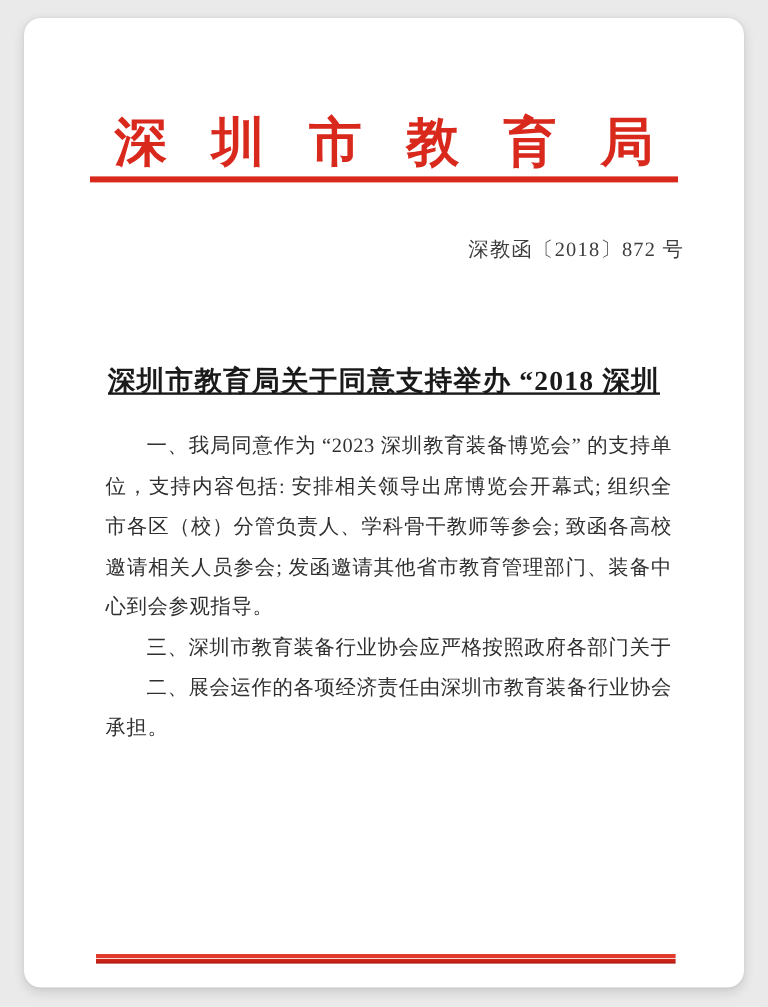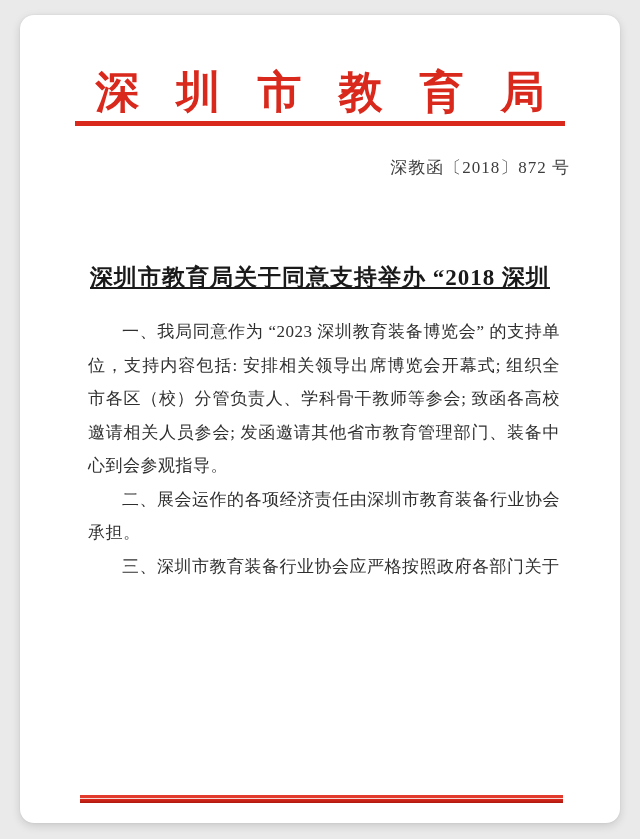--- a/index.html
+++ b/index.html
@@ -15,40 +15,40 @@
     position:relative;
     overflow:hidden;
   }
   .card{
     position:absolute;
     left:20px; top:15px;
     width:600px; height:808px;
     background:#ffffff;
     border-radius:14px;
     box-shadow:0 3px 10px rgba(0,0,0,0.14), 0 0 2px rgba(0,0,0,0.08);
-    padding-top:52px;
+    padding-top:78px;
   }
   .agency-name{
     text-align:center;
     color:var(--red);
     font-weight:700;
     font-size:44px;
     line-height:52px;
     letter-spacing:37px;
     margin-right:-37px;
     white-space:nowrap;
   }
   .header-rule{
     margin:2px 55px 0 55px;
     height:2px;
     border-top:3px solid var(--red);
     border-bottom:2px solid var(--red);
   }
   .doc-number{
-    margin-top:29px;
+    margin-top:43px;
     padding-right:50px;
     text-align:right;
     font-size:17px;
     line-height:26px;
     color:#3d3d3d;
     letter-spacing:1px;
   }
   .doc-title{
     margin-top:80px;
     text-align:center;
@@ -90,19 +90,19 @@
   <div class="header-rule"></div>
 
   <div class="doc-number">深教函〔2018〕872 号</div>
 
   <div class="doc-title">
     <div>深圳市教育局关于同意支持举办 “2018 深圳</div>
   </div>
 
   <div class="doc-body">
     <p class="indent">一、我局同意作为 “2023 深圳教育装备博览会” 的支持单位，支持内容包括: 安排相关领导出席博览会开幕式; 组织全市各区（校）分管负责人、学科骨干教师等参会; 致函各高校邀请相关人员参会; 发函邀请其他省市教育管理部门、装备中心到会参观指导。</p>
+    <p class="indent">三、深圳市教育装备行业协会应严格按照政府各部门关于</p>
     <p class="indent">二、展会运作的各项经济责任由深圳市教育装备行业协会承担。</p>
-    <p class="indent">三、深圳市教育装备行业协会应严格按照政府各部门关于</p>
   </div>
 
   <div class="footer-rule"></div>
 
 </div>
 
 </body></html>

